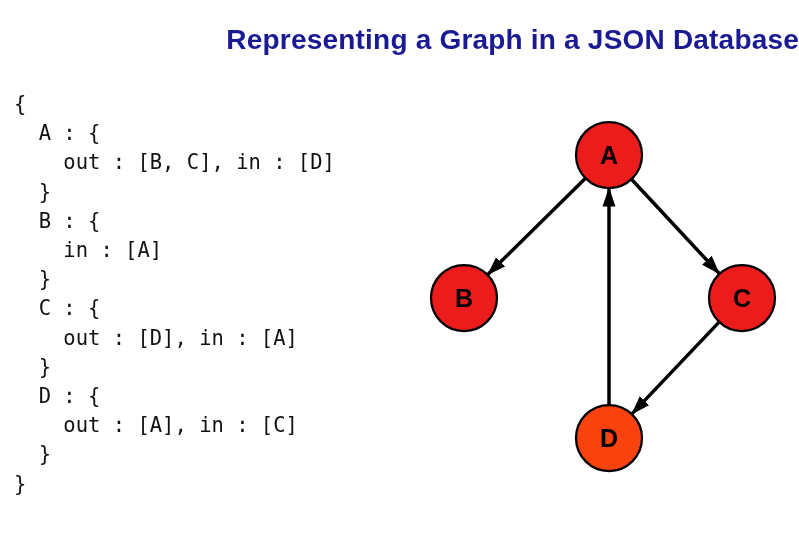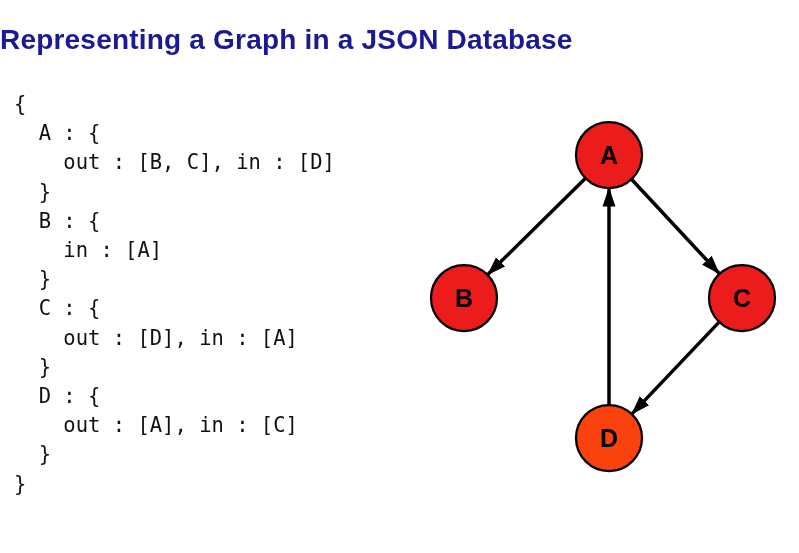--- a/index.html
+++ b/index.html
@@ -4,21 +4,21 @@
 <style>
   html, body { margin: 0; padding: 0; }
   body {
     width: 799px; height: 553px;
     background: var(--bg-color, #ffffff);
     position: relative; overflow: hidden;
     font-family: "Liberation Sans", sans-serif;
   }
   .title {
     position: absolute; top: 24px; left: 0; width: 799px;
-    margin: 0; text-align: left;
+    margin: 0; text-align: right;
     font-size: 28px; font-weight: bold; letter-spacing: 0.2px;
     color: var(--title-color, #1a1a94);
   }
   .code {
     position: absolute; left: 14px; top: 90px; margin: 0;
     font-family: "DejaVu Sans Mono", "Liberation Mono", monospace;
     font-size: 20.5px; line-height: 29.2px;
     color: var(--code-color, #111111);
     white-space: pre;
   }

